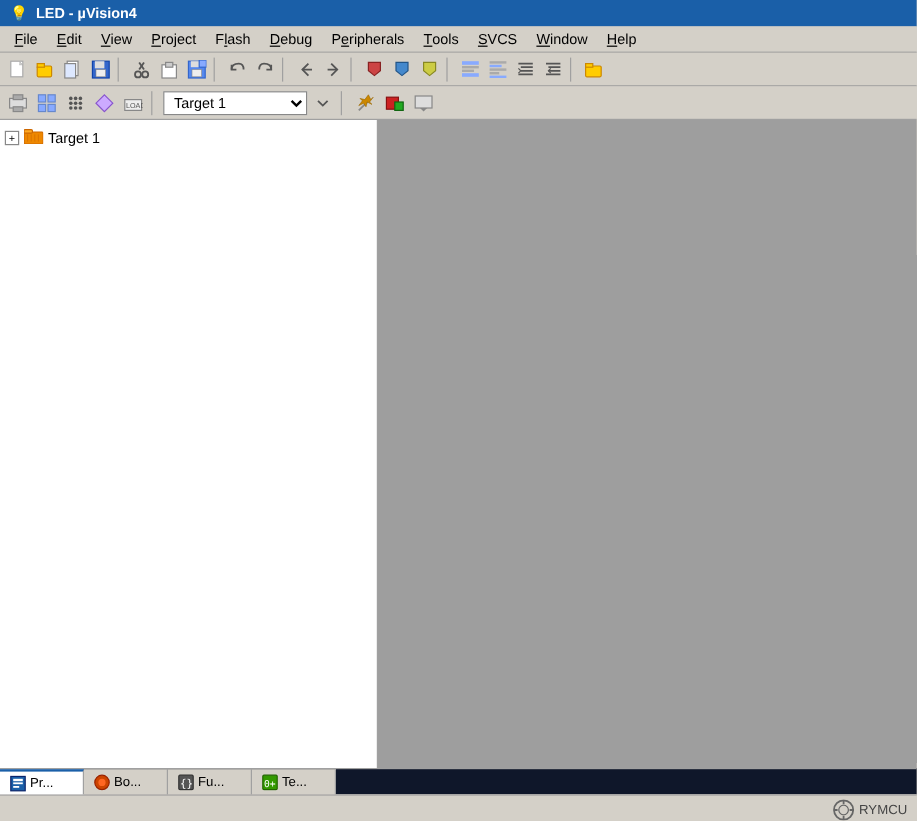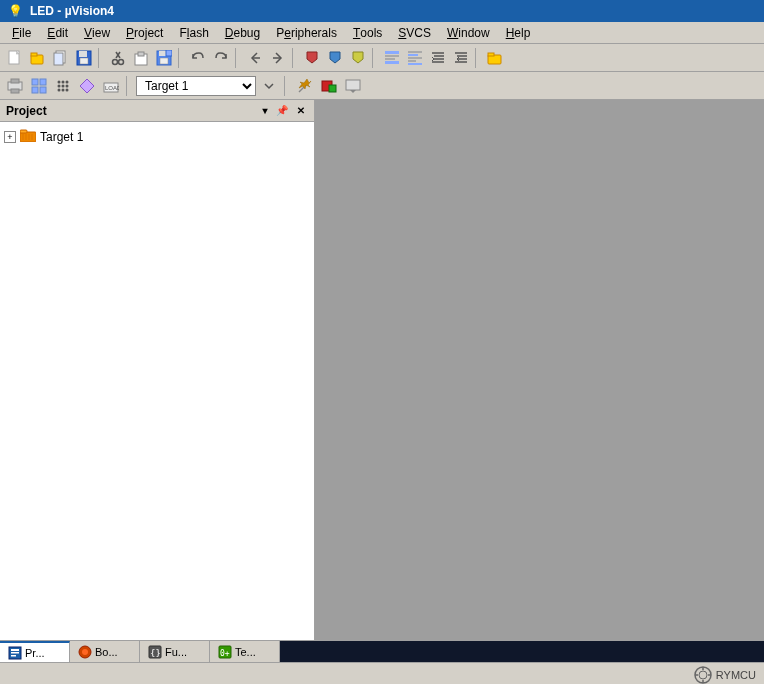--- a/index.html
+++ b/index.html
@@ -453,30 +453,20 @@
     <svg width="16" height="16">
         <rect x="1" y="2" width="14" height="10" fill="#ddd" stroke="#888" stroke-width="1"></rect>
         <polygon points="5,12 8,15 11,12" fill="#888"></polygon>
       </svg>
   </div>
 </div>
 
 <div id="main-area">
 
   <div id="project-panel">
-    <div id="project-header">
-      <span>Project</span>
-      <div class="panel-header-spacer"></div>
-
-      <span class="panel-btn">▾</span>
-
-      <span class="panel-btn">📌</span>
-
-      <span class="panel-btn">✕</span>
-    </div>
     <div id="project-tree">
       <div class="tree-item">
         <span class="tree-expand">+</span>
         <span>
           <svg width="16" height="14">
             <rect x="0" y="4" width="16" height="10" fill="#ee8800" stroke="#cc6600" stroke-width="1" rx="1"></rect>
             <rect x="0" y="2" width="7" height="3" fill="#ffaa22" stroke="#cc6600" stroke-width="1" rx="1"></rect>
 
             <line x1="3" y1="6" x2="3" y2="12" stroke="#cc6600" stroke-width="0.5"></line>
             <line x1="6" y1="6" x2="6" y2="12" stroke="#cc6600" stroke-width="0.5"></line>

